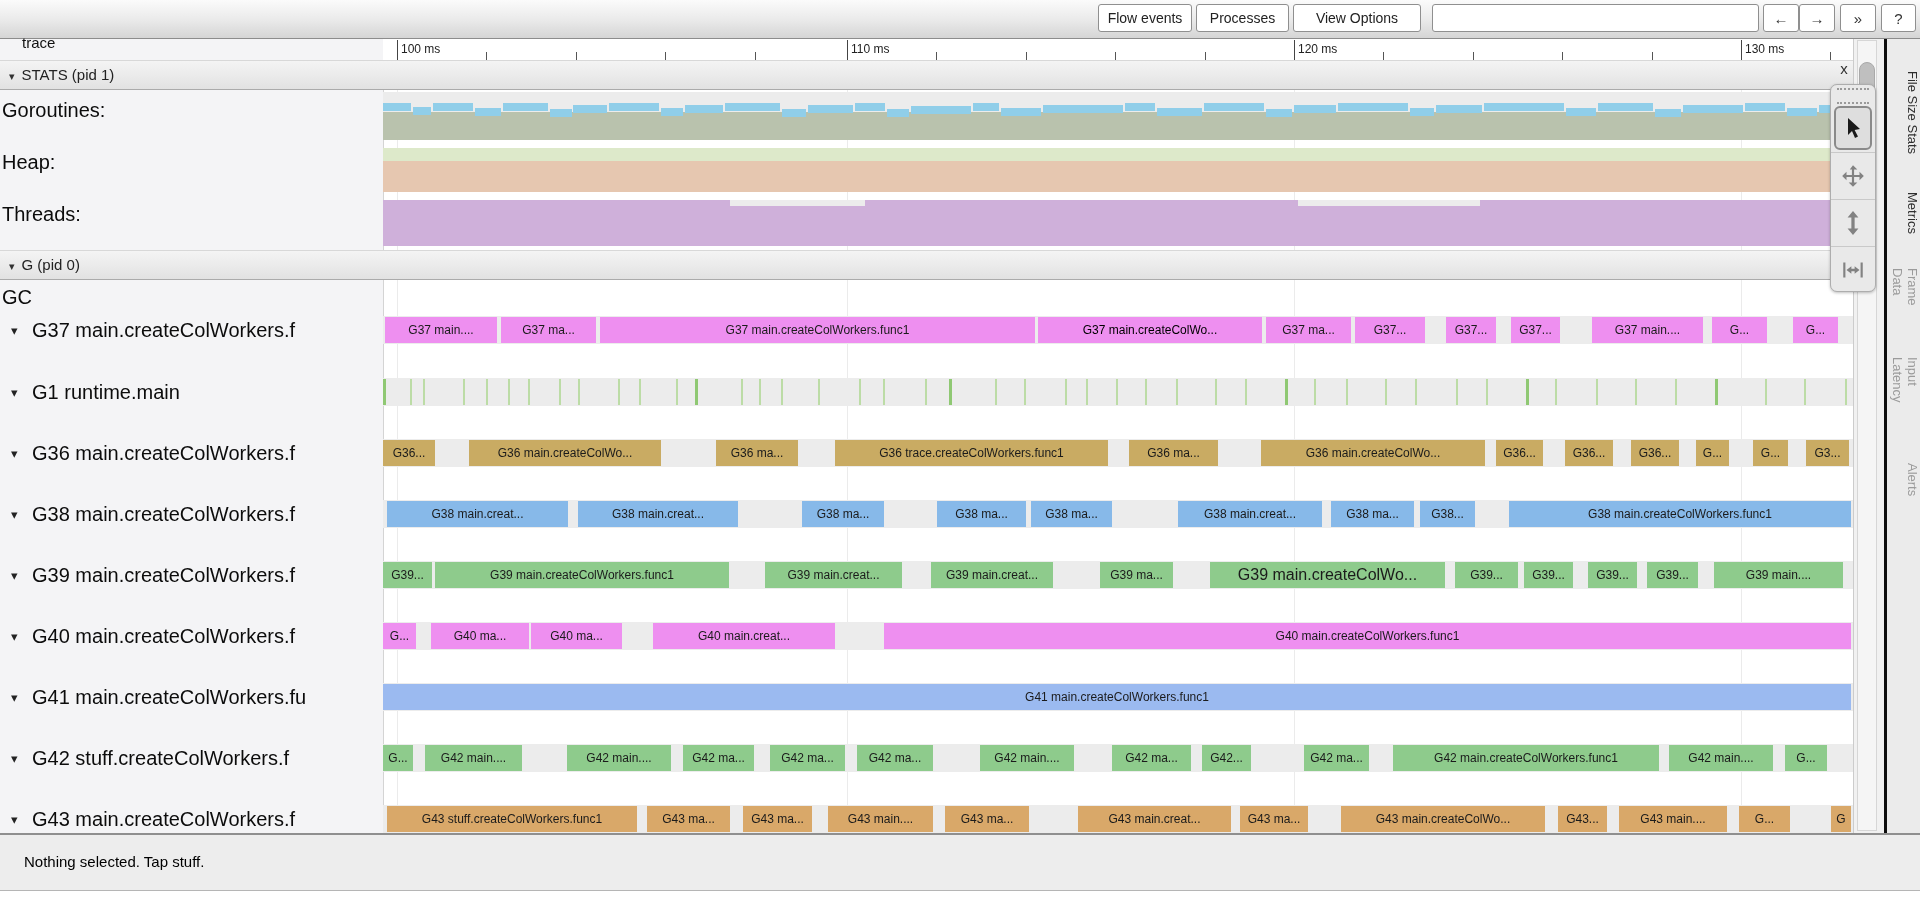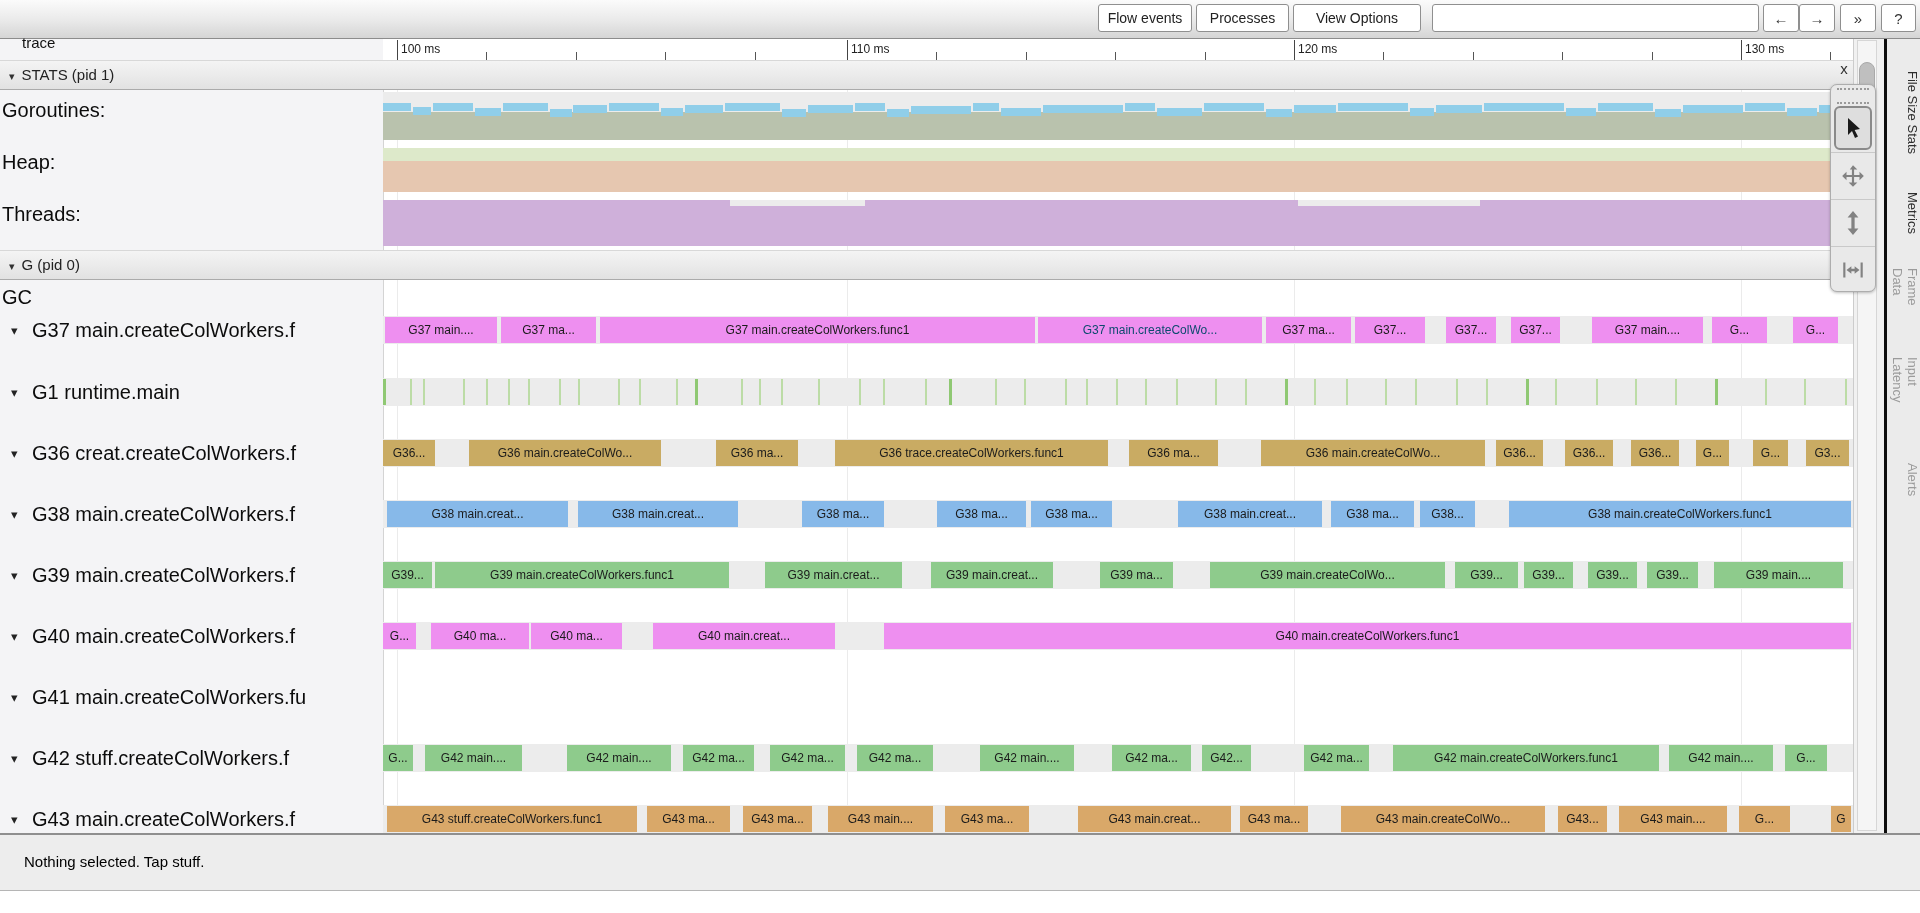--- a/index.html
+++ b/index.html
@@ -194,21 +194,21 @@
       </div>
   </div>
 
   <div id="rows">
       <div style="position: absolute; left: 0px; top: 283px; width: 380px; height: 28px; font-size: 20px; line-height: 28px; color: rgb(12, 12, 12); white-space: nowrap; overflow: hidden; padding-left: 2px;"><span>GC</span></div>
       <div style="position: absolute; left: 0px; top: 316px; width: 380px; height: 28px; font-size: 20px; line-height: 28px; color: rgb(12, 12, 12); white-space: nowrap; overflow: hidden;"><span style="display: inline-block; width: 21px; margin-left: 11px; font-size: 13px; color: rgb(34, 34, 34); vertical-align: 2px;">▾</span><span>G37 main.createColWorkers.f</span></div>
       <div style="position: absolute; left: 383px; top: 316px; width: 1470px; height: 28px; background: rgb(236, 236, 236); overflow: hidden;">
         <div style="position: absolute; left: 2px; top: 1px; width: 112px; height: 26px; background: rgb(238, 143, 240); font-size: 12px; line-height: 26px; text-align: center; color: rgb(27, 27, 27); overflow: hidden; white-space: nowrap;">G37 main....</div>
         <div style="position: absolute; left: 118px; top: 1px; width: 95px; height: 26px; background: rgb(238, 143, 240); font-size: 12px; line-height: 26px; text-align: center; color: rgb(27, 27, 27); overflow: hidden; white-space: nowrap;">G37 ma...</div>
         <div style="position: absolute; left: 217px; top: 1px; width: 435px; height: 26px; background: rgb(238, 143, 240); font-size: 12px; line-height: 26px; text-align: center; color: rgb(27, 27, 27); overflow: hidden; white-space: nowrap;">G37 main.createColWorkers.func1</div>
-        <div style="position: absolute; left: 655px; top: 1px; width: 224px; height: 26px; background: rgb(238, 143, 240); font-size: 12px; line-height: 26px; text-align: center; color: #0c4a6e; overflow: hidden; white-space: nowrap;">G37 main.createColWo...</div>
+        <div style="position: absolute; left: 655px; top: 1px; width: 224px; height: 26px; background: rgb(238, 143, 240); font-size: 12px; line-height: 26px; text-align: center; color: #000000; overflow: hidden; white-space: nowrap;">G37 main.createColWo...</div>
         <div style="position: absolute; left: 883px; top: 1px; width: 85px; height: 26px; background: rgb(238, 143, 240); font-size: 12px; line-height: 26px; text-align: center; color: rgb(27, 27, 27); overflow: hidden; white-space: nowrap;">G37 ma...</div>
         <div style="position: absolute; left: 972px; top: 1px; width: 70px; height: 26px; background: rgb(238, 143, 240); font-size: 12px; line-height: 26px; text-align: center; color: rgb(27, 27, 27); overflow: hidden; white-space: nowrap;">G37...</div>
         <div style="position: absolute; left: 1063px; top: 1px; width: 50px; height: 26px; background: rgb(238, 143, 240); font-size: 12px; line-height: 26px; text-align: center; color: rgb(27, 27, 27); overflow: hidden; white-space: nowrap;">G37...</div>
         <div style="position: absolute; left: 1128px; top: 1px; width: 49px; height: 26px; background: rgb(238, 143, 240); font-size: 12px; line-height: 26px; text-align: center; color: rgb(27, 27, 27); overflow: hidden; white-space: nowrap;">G37...</div>
         <div style="position: absolute; left: 1209px; top: 1px; width: 111px; height: 26px; background: rgb(238, 143, 240); font-size: 12px; line-height: 26px; text-align: center; color: rgb(27, 27, 27); overflow: hidden; white-space: nowrap;">G37 main....</div>
         <div style="position: absolute; left: 1329px; top: 1px; width: 55px; height: 26px; background: rgb(238, 143, 240); font-size: 12px; line-height: 26px; text-align: center; color: rgb(27, 27, 27); overflow: hidden; white-space: nowrap;">G...</div>
         <div style="position: absolute; left: 1410px; top: 1px; width: 45px; height: 26px; background: rgb(238, 143, 240); font-size: 12px; line-height: 26px; text-align: center; color: rgb(27, 27, 27); overflow: hidden; white-space: nowrap;">G...</div>
       </div>
       <div style="position: absolute; left: 0px; top: 378px; width: 380px; height: 28px; font-size: 20px; line-height: 28px; color: rgb(12, 12, 12); white-space: nowrap; overflow: hidden;"><span style="display: inline-block; width: 21px; margin-left: 11px; font-size: 13px; color: rgb(34, 34, 34); vertical-align: 2px;">▾</span><span>G1 runtime.main</span></div>
       <div style="position: absolute; left: 383px; top: 378px; width: 1470px; height: 28px; background: rgb(236, 236, 236); overflow: hidden;">
@@ -252,21 +252,21 @@
         <div style="position: absolute; left: 1143px; top: 1px; height: 26px; width: 3px; background: rgb(143, 200, 115);"></div>
         <div style="position: absolute; left: 1172px; top: 1px; height: 26px; width: 2px; background: rgb(188, 220, 166);"></div>
         <div style="position: absolute; left: 1213px; top: 1px; height: 26px; width: 2px; background: rgb(188, 220, 166);"></div>
         <div style="position: absolute; left: 1252px; top: 1px; height: 26px; width: 2px; background: rgb(188, 220, 166);"></div>
         <div style="position: absolute; left: 1292px; top: 1px; height: 26px; width: 2px; background: rgb(188, 220, 166);"></div>
         <div style="position: absolute; left: 1332px; top: 1px; height: 26px; width: 3px; background: rgb(143, 200, 115);"></div>
         <div style="position: absolute; left: 1382px; top: 1px; height: 26px; width: 2px; background: rgb(188, 220, 166);"></div>
         <div style="position: absolute; left: 1421px; top: 1px; height: 26px; width: 2px; background: rgb(188, 220, 166);"></div>
         <div style="position: absolute; left: 1462px; top: 1px; height: 26px; width: 2px; background: rgb(188, 220, 166);"></div>
       </div>
-      <div style="position: absolute; left: 0px; top: 439px; width: 380px; height: 28px; font-size: 20px; line-height: 28px; color: rgb(12, 12, 12); white-space: nowrap; overflow: hidden;"><span style="display: inline-block; width: 21px; margin-left: 11px; font-size: 13px; color: rgb(34, 34, 34); vertical-align: 2px;">▾</span><span>G36 creat.createColWorkers.f</span></div>
+      <div style="position: absolute; left: 0px; top: 439px; width: 380px; height: 28px; font-size: 20px; line-height: 28px; color: rgb(12, 12, 12); white-space: nowrap; overflow: hidden;"><span style="display: inline-block; width: 21px; margin-left: 11px; font-size: 13px; color: rgb(34, 34, 34); vertical-align: 2px;">▾</span><span>G36 main.createColWorkers.f</span></div>
       <div style="position: absolute; left: 383px; top: 439px; width: 1470px; height: 28px; background: rgb(236, 236, 236); overflow: hidden;">
         <div style="position: absolute; left: 0px; top: 1px; width: 52px; height: 26px; background: rgb(201, 171, 99); font-size: 12px; line-height: 26px; text-align: center; color: rgb(27, 27, 27); overflow: hidden; white-space: nowrap;">G36...</div>
         <div style="position: absolute; left: 86px; top: 1px; width: 192px; height: 26px; background: rgb(201, 171, 99); font-size: 12px; line-height: 26px; text-align: center; color: rgb(27, 27, 27); overflow: hidden; white-space: nowrap;">G36 main.createColWo...</div>
         <div style="position: absolute; left: 333px; top: 1px; width: 82px; height: 26px; background: rgb(201, 171, 99); font-size: 12px; line-height: 26px; text-align: center; color: rgb(27, 27, 27); overflow: hidden; white-space: nowrap;">G36 ma...</div>
         <div style="position: absolute; left: 452px; top: 1px; width: 273px; height: 26px; background: rgb(201, 171, 99); font-size: 12px; line-height: 26px; text-align: center; color: rgb(27, 27, 27); overflow: hidden; white-space: nowrap;">G36 trace.createColWorkers.func1</div>
         <div style="position: absolute; left: 746px; top: 1px; width: 89px; height: 26px; background: rgb(201, 171, 99); font-size: 12px; line-height: 26px; text-align: center; color: rgb(27, 27, 27); overflow: hidden; white-space: nowrap;">G36 ma...</div>
         <div style="position: absolute; left: 878px; top: 1px; width: 224px; height: 26px; background: rgb(201, 171, 99); font-size: 12px; line-height: 26px; text-align: center; color: rgb(27, 27, 27); overflow: hidden; white-space: nowrap;">G36 main.createColWo...</div>
         <div style="position: absolute; left: 1113px; top: 1px; width: 47px; height: 26px; background: rgb(201, 171, 99); font-size: 12px; line-height: 26px; text-align: center; color: rgb(27, 27, 27); overflow: hidden; white-space: nowrap;">G36...</div>
         <div style="position: absolute; left: 1182px; top: 1px; width: 48px; height: 26px; background: rgb(201, 171, 99); font-size: 12px; line-height: 26px; text-align: center; color: rgb(27, 27, 27); overflow: hidden; white-space: nowrap;">G36...</div>
         <div style="position: absolute; left: 1248px; top: 1px; width: 48px; height: 26px; background: rgb(201, 171, 99); font-size: 12px; line-height: 26px; text-align: center; color: rgb(27, 27, 27); overflow: hidden; white-space: nowrap;">G36...</div>
@@ -286,36 +286,39 @@
         <div style="position: absolute; left: 1037px; top: 1px; width: 55px; height: 26px; background: rgb(135, 185, 233); font-size: 12px; line-height: 26px; text-align: center; color: rgb(27, 27, 27); overflow: hidden; white-space: nowrap;">G38...</div>
         <div style="position: absolute; left: 1126px; top: 1px; width: 342px; height: 26px; background: rgb(135, 185, 233); font-size: 12px; line-height: 26px; text-align: center; color: rgb(27, 27, 27); overflow: hidden; white-space: nowrap;">G38 main.createColWorkers.func1</div>
       </div>
       <div style="position: absolute; left: 0px; top: 561px; width: 380px; height: 28px; font-size: 20px; line-height: 28px; color: rgb(12, 12, 12); white-space: nowrap; overflow: hidden;"><span style="display: inline-block; width: 21px; margin-left: 11px; font-size: 13px; color: rgb(34, 34, 34); vertical-align: 2px;">▾</span><span>G39 main.createColWorkers.f</span></div>
       <div style="position: absolute; left: 383px; top: 561px; width: 1470px; height: 28px; background: rgb(236, 236, 236); overflow: hidden;">
         <div style="position: absolute; left: 0px; top: 1px; width: 49px; height: 26px; background: rgb(142, 203, 140); font-size: 12px; line-height: 26px; text-align: center; color: rgb(27, 27, 27); overflow: hidden; white-space: nowrap;">G39...</div>
         <div style="position: absolute; left: 52px; top: 1px; width: 294px; height: 26px; background: rgb(142, 203, 140); font-size: 12px; line-height: 26px; text-align: center; color: rgb(27, 27, 27); overflow: hidden; white-space: nowrap;">G39 main.createColWorkers.func1</div>
         <div style="position: absolute; left: 382px; top: 1px; width: 137px; height: 26px; background: rgb(142, 203, 140); font-size: 12px; line-height: 26px; text-align: center; color: rgb(27, 27, 27); overflow: hidden; white-space: nowrap;">G39 main.creat...</div>
         <div style="position: absolute; left: 548px; top: 1px; width: 122px; height: 26px; background: rgb(142, 203, 140); font-size: 12px; line-height: 26px; text-align: center; color: rgb(27, 27, 27); overflow: hidden; white-space: nowrap;">G39 main.creat...</div>
         <div style="position: absolute; left: 717px; top: 1px; width: 73px; height: 26px; background: rgb(142, 203, 140); font-size: 12px; line-height: 26px; text-align: center; color: rgb(27, 27, 27); overflow: hidden; white-space: nowrap;">G39 ma...</div>
-        <div style="position: absolute; left: 827px; top: 1px; width: 235px; height: 26px; background: rgb(142, 203, 140); font-size: 12px; line-height: 26px; text-align: center; color: rgb(27, 27, 27); overflow: hidden; white-space: nowrap;">G39 main.createColWo...</div>
+        <div style="position: absolute; left: 827px; top: 1px; width: 235px; height: 26px; background: rgb(142, 203, 140); font-size: 16px; line-height: 26px; text-align: center; color: rgb(27, 27, 27); overflow: hidden; white-space: nowrap;">G39 main.createColWo...</div>
         <div style="position: absolute; left: 1072px; top: 1px; width: 63px; height: 26px; background: rgb(142, 203, 140); font-size: 12px; line-height: 26px; text-align: center; color: rgb(27, 27, 27); overflow: hidden; white-space: nowrap;">G39...</div>
         <div style="position: absolute; left: 1141px; top: 1px; width: 49px; height: 26px; background: rgb(142, 203, 140); font-size: 12px; line-height: 26px; text-align: center; color: rgb(27, 27, 27); overflow: hidden; white-space: nowrap;">G39...</div>
         <div style="position: absolute; left: 1205px; top: 1px; width: 49px; height: 26px; background: rgb(142, 203, 140); font-size: 12px; line-height: 26px; text-align: center; color: rgb(27, 27, 27); overflow: hidden; white-space: nowrap;">G39...</div>
         <div style="position: absolute; left: 1264px; top: 1px; width: 51px; height: 26px; background: rgb(142, 203, 140); font-size: 12px; line-height: 26px; text-align: center; color: rgb(27, 27, 27); overflow: hidden; white-space: nowrap;">G39...</div>
         <div style="position: absolute; left: 1331px; top: 1px; width: 129px; height: 26px; background: rgb(142, 203, 140); font-size: 12px; line-height: 26px; text-align: center; color: rgb(27, 27, 27); overflow: hidden; white-space: nowrap;">G39 main....</div>
       </div>
       <div style="position: absolute; left: 0px; top: 622px; width: 380px; height: 28px; font-size: 20px; line-height: 28px; color: rgb(12, 12, 12); white-space: nowrap; overflow: hidden;"><span style="display: inline-block; width: 21px; margin-left: 11px; font-size: 13px; color: rgb(34, 34, 34); vertical-align: 2px;">▾</span><span>G40 main.createColWorkers.f</span></div>
       <div style="position: absolute; left: 383px; top: 622px; width: 1470px; height: 28px; background: rgb(236, 236, 236); overflow: hidden;">
         <div style="position: absolute; left: 0px; top: 1px; width: 33px; height: 26px; background: rgb(238, 143, 240); font-size: 12px; line-height: 26px; text-align: center; color: rgb(27, 27, 27); overflow: hidden; white-space: nowrap;">G...</div>
         <div style="position: absolute; left: 48px; top: 1px; width: 98px; height: 26px; background: rgb(238, 143, 240); font-size: 12px; line-height: 26px; text-align: center; color: rgb(27, 27, 27); overflow: hidden; white-space: nowrap;">G40 ma...</div>
         <div style="position: absolute; left: 148px; top: 1px; width: 91px; height: 26px; background: rgb(238, 143, 240); font-size: 12px; line-height: 26px; text-align: center; color: rgb(27, 27, 27); overflow: hidden; white-space: nowrap;">G40 ma...</div>
         <div style="position: absolute; left: 270px; top: 1px; width: 182px; height: 26px; background: rgb(238, 143, 240); font-size: 12px; line-height: 26px; text-align: center; color: rgb(27, 27, 27); overflow: hidden; white-space: nowrap;">G40 main.creat...</div>
         <div style="position: absolute; left: 501px; top: 1px; width: 967px; height: 26px; background: rgb(238, 143, 240); font-size: 12px; line-height: 26px; text-align: center; color: rgb(27, 27, 27); overflow: hidden; white-space: nowrap;">G40 main.createColWorkers.func1</div>
       </div>
       <div style="position: absolute; left: 0px; top: 683px; width: 380px; height: 28px; font-size: 20px; line-height: 28px; color: rgb(12, 12, 12); white-space: nowrap; overflow: hidden;"><span style="display: inline-block; width: 21px; margin-left: 11px; font-size: 13px; color: rgb(34, 34, 34); vertical-align: 2px;">▾</span><span>G41 main.createColWorkers.fu</span></div>
+      <div style="position: absolute; left: 383px; top: 683px; width: 1470px; height: 28px; background: rgb(236, 236, 236); overflow: hidden;">
+        <div style="position: absolute; left: 0px; top: 1px; width: 1468px; height: 26px; background: rgb(155, 186, 240); font-size: 12px; line-height: 26px; text-align: center; color: rgb(27, 27, 27); overflow: hidden; white-space: nowrap;">G41 main.createColWorkers.func1</div>
+      </div>
       <div style="position: absolute; left: 0px; top: 744px; width: 380px; height: 28px; font-size: 20px; line-height: 28px; color: rgb(12, 12, 12); white-space: nowrap; overflow: hidden;"><span style="display: inline-block; width: 21px; margin-left: 11px; font-size: 13px; color: rgb(34, 34, 34); vertical-align: 2px;">▾</span><span>G42 stuff.createColWorkers.f</span></div>
       <div style="position: absolute; left: 383px; top: 744px; width: 1470px; height: 28px; background: rgb(236, 236, 236); overflow: hidden;">
         <div style="position: absolute; left: 0px; top: 1px; width: 30px; height: 26px; background: rgb(142, 203, 140); font-size: 12px; line-height: 26px; text-align: center; color: rgb(27, 27, 27); overflow: hidden; white-space: nowrap;">G...</div>
         <div style="position: absolute; left: 42px; top: 1px; width: 97px; height: 26px; background: rgb(142, 203, 140); font-size: 12px; line-height: 26px; text-align: center; color: rgb(27, 27, 27); overflow: hidden; white-space: nowrap;">G42 main....</div>
         <div style="position: absolute; left: 184px; top: 1px; width: 104px; height: 26px; background: rgb(142, 203, 140); font-size: 12px; line-height: 26px; text-align: center; color: rgb(27, 27, 27); overflow: hidden; white-space: nowrap;">G42 main....</div>
         <div style="position: absolute; left: 300px; top: 1px; width: 71px; height: 26px; background: rgb(142, 203, 140); font-size: 12px; line-height: 26px; text-align: center; color: rgb(27, 27, 27); overflow: hidden; white-space: nowrap;">G42 ma...</div>
         <div style="position: absolute; left: 387px; top: 1px; width: 75px; height: 26px; background: rgb(142, 203, 140); font-size: 12px; line-height: 26px; text-align: center; color: rgb(27, 27, 27); overflow: hidden; white-space: nowrap;">G42 ma...</div>
         <div style="position: absolute; left: 474px; top: 1px; width: 76px; height: 26px; background: rgb(142, 203, 140); font-size: 12px; line-height: 26px; text-align: center; color: rgb(27, 27, 27); overflow: hidden; white-space: nowrap;">G42 ma...</div>
         <div style="position: absolute; left: 597px; top: 1px; width: 94px; height: 26px; background: rgb(142, 203, 140); font-size: 12px; line-height: 26px; text-align: center; color: rgb(27, 27, 27); overflow: hidden; white-space: nowrap;">G42 main....</div>
         <div style="position: absolute; left: 729px; top: 1px; width: 79px; height: 26px; background: rgb(142, 203, 140); font-size: 12px; line-height: 26px; text-align: center; color: rgb(27, 27, 27); overflow: hidden; white-space: nowrap;">G42 ma...</div>

